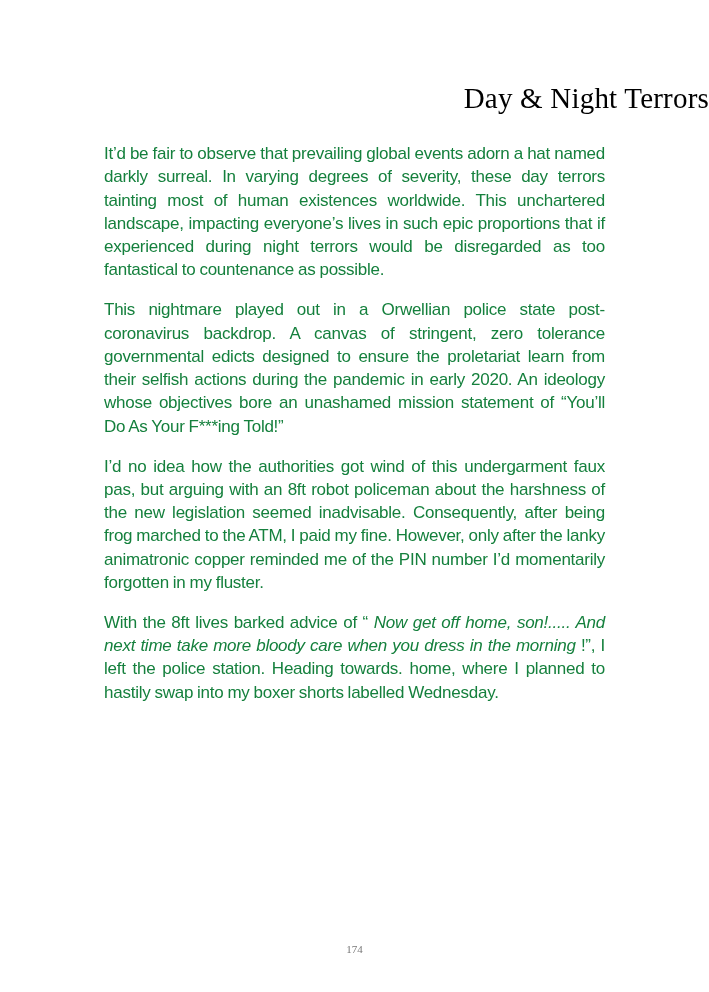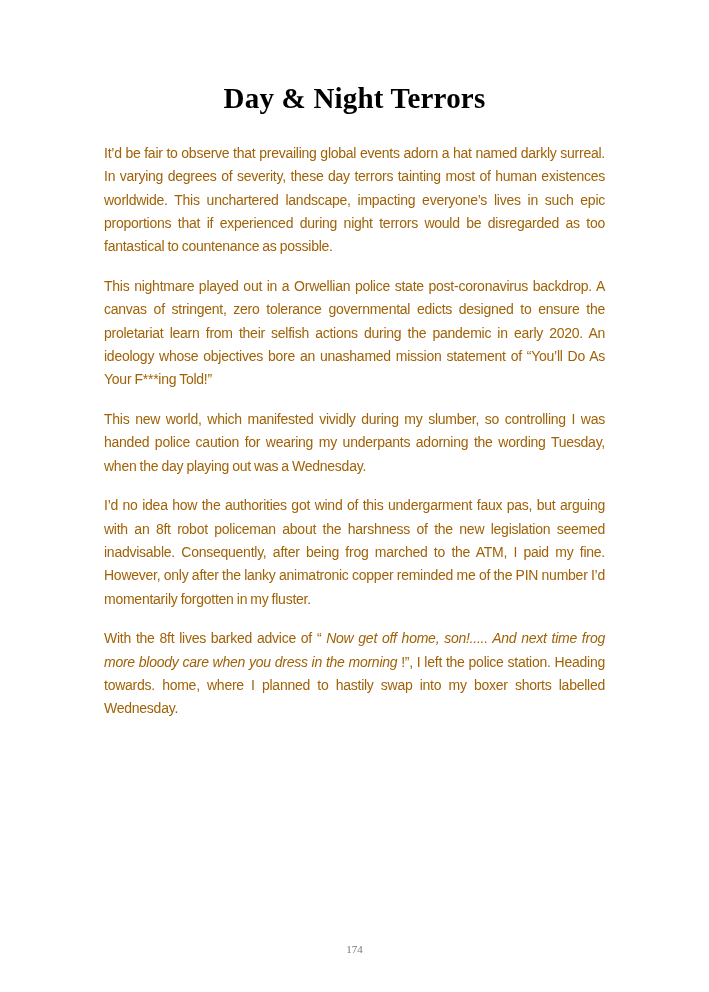--- a/index.html
+++ b/index.html
@@ -18,37 +18,37 @@
       left: 0; top: 0;
       width: 709px;
       height: 992px;
       background: #ffffff;
     }
     .title {
       position: absolute;
       top: 82px;
       left: 0;
       width: 709px;
-      text-align: center;
+      text-align: right;
       font-family: "Liberation Serif", serif;
-      font-weight: bold;
+      font-weight: normal;
       font-size: 29px;
       color: #000000;
       margin: 0;
       letter-spacing: 0.2px;
     }
     .body-text {
       position: absolute;
       left: 104px;
       top: 142px;
       width: 501px;
       font-family: "Liberation Sans", sans-serif;
-      font-size: 14px;
+      font-size: 17px;
       line-height: 23.3px;
-      color: #a16207;
+      color: #15803d;
       text-align: justify;
       letter-spacing: -0.25px;
       word-spacing: -0.5px;
     }
     .body-text p {
       margin: 0 0 16.5px 0;
     }
     .body-text em {
       font-style: italic;
     }
@@ -65,19 +65,18 @@
   </style>
 </head>
 <body>
 
 <div class="page">
   <h1 class="title">Day &amp; Night Terrors</h1>
 
   <div class="body-text">
     <p>It’d be fair to observe that prevailing global events adorn a hat named darkly surreal. In varying degrees of severity, these day terrors tainting most of human existences worldwide. This unchartered landscape, impacting everyone’s lives in such epic proportions that if experienced during night terrors would be disregarded as too fantastical to countenance as possible.</p>
     <p>This nightmare played out in a Orwellian police state post-coronavirus backdrop. A canvas of stringent, zero tolerance governmental edicts designed to ensure the proletariat learn from their selfish actions during the pandemic in early 2020. An ideology whose objectives bore an unashamed mission statement of “You’ll Do As Your F***ing Told!”</p>
-    <p>This new world, which manifested vividly during my slumber, so controlling I was handed police caution for wearing my underpants adorning the wording Tuesday, when the day playing out was a Wednesday.</p>
     <p>I’d no idea how the authorities got wind of this undergarment faux pas, but arguing with an 8ft robot policeman about the harshness of the new legislation seemed inadvisable. Consequently, after being frog marched to the ATM, I paid my fine. However, only after the lanky animatronic copper reminded me of the PIN number I’d momentarily forgotten in my fluster.</p>
-    <p><span>With the 8ft lives barked advice of “ </span><em>Now get off home, son!..... And next time frog more bloody care when you dress in the morning</em><span> !”, I left the police station. Heading towards. home, where I planned to hastily swap into my boxer shorts labelled Wednesday.</span></p>
+    <p><span>With the 8ft lives barked advice of “ </span><em>Now get off home, son!..... And next time take more bloody care when you dress in the morning</em><span> !”, I left the police station. Heading towards. home, where I planned to hastily swap into my boxer shorts labelled Wednesday.</span></p>
   </div>
 
   <div class="page-number">174</div>
 </div>
 
 </body></html>

